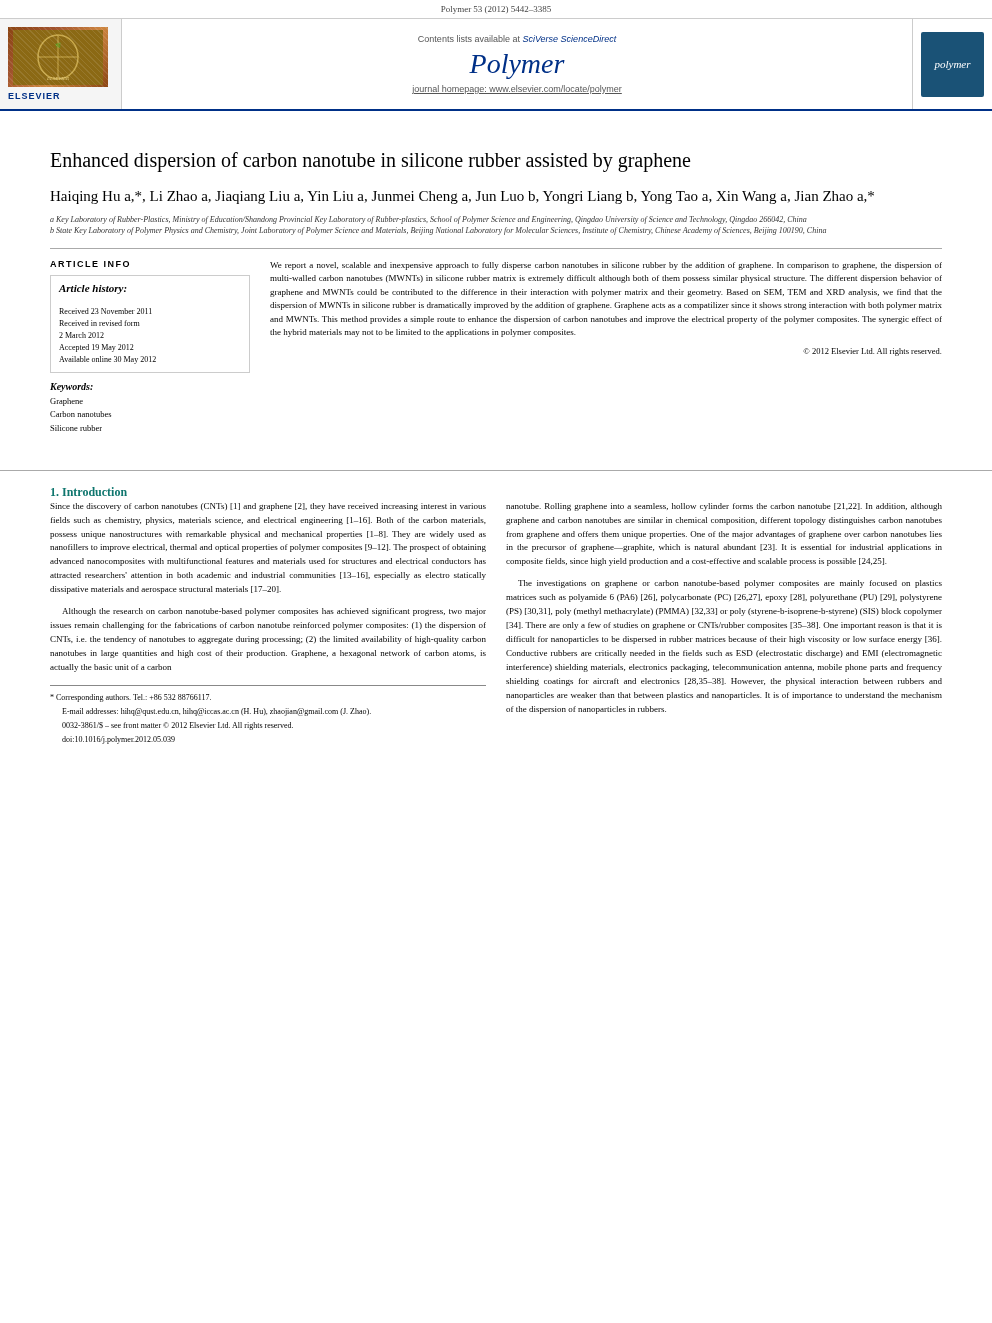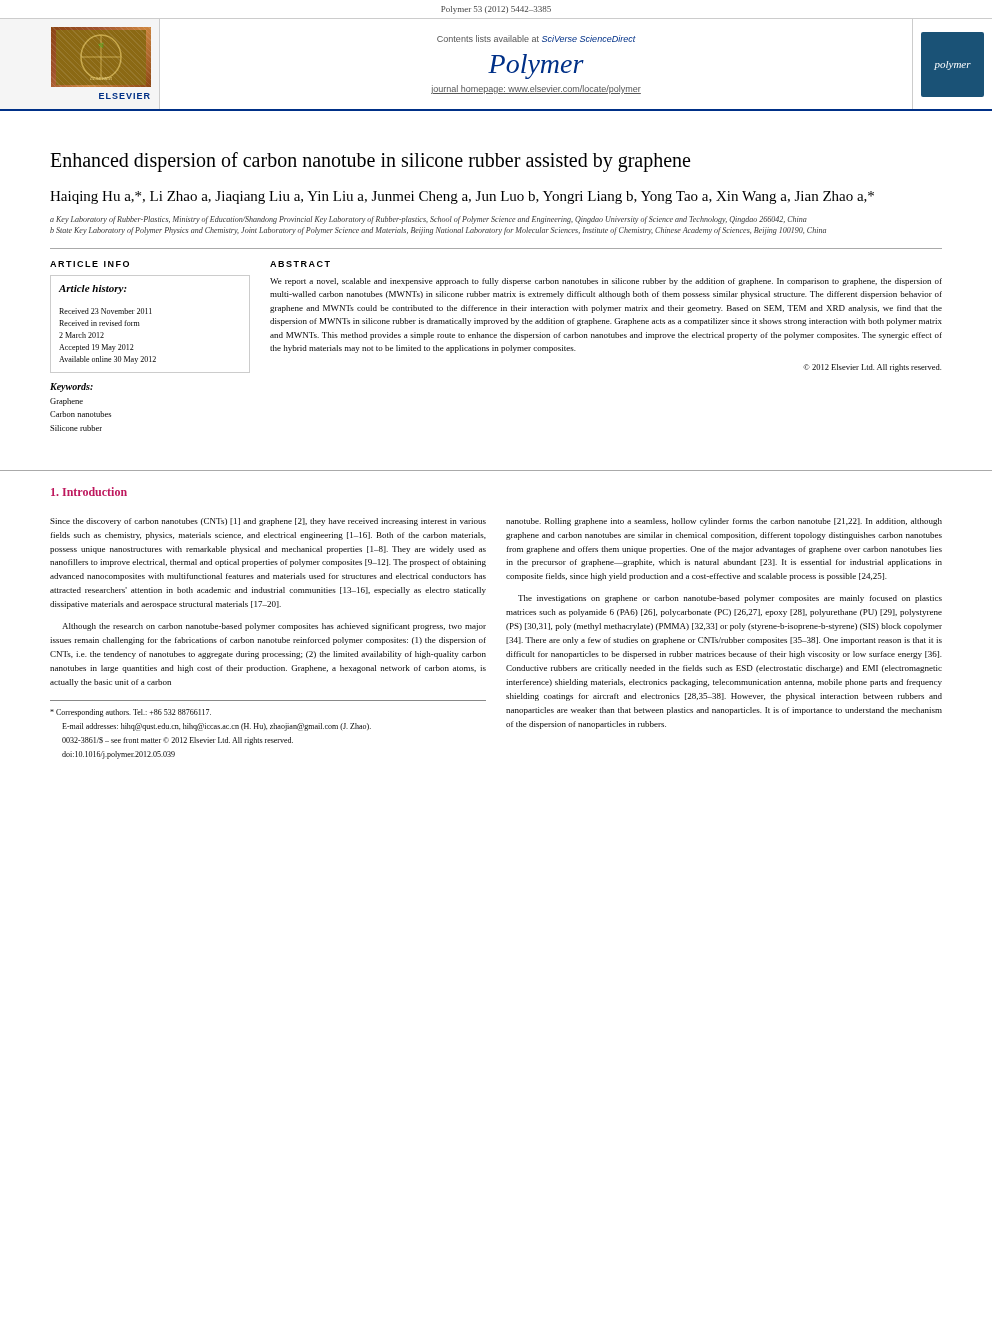--- a/index.html
+++ b/index.html
@@ -23,25 +23,25 @@
     }
 
     .journal-header {
       display: flex;
       align-items: stretch;
       border-bottom: 2px solid #003087;
       padding: 0;
     }
 
     .elsevier-logo {
-      width: 160px;
+      width: 122px;
       background: #f5f5f5;
       display: flex;
       flex-direction: column;
-      align-items: flex-end;
+      align-items: flex-start;
       justify-content: center;
       padding: 8px;
       border-right: 1px solid #ccc;
     }
 
     .logo-box {
       width: 100px;
       height: 60px;
       background: linear-gradient(135deg, #8B4513 0%, #A0522D 30%, #CD853F 60%, #8B4513 100%);
       display: flex;
@@ -246,22 +246,22 @@
       margin: 14px 0;
     }
 
     .body-content {
       padding: 0 50px 20px;
     }
 
     .section-title {
       font-size: 12px;
       font-weight: bold;
-      margin-bottom: 15px;
-      color: #be185d;
+      margin-bottom: 0;
+      color: #0f766e;
     }
 
     .body-two-col {
       display: flex;
       gap: 20px;
     }
 
     .body-col {
       flex: 1;
       font-size: 9px;
@@ -354,21 +354,20 @@
       </div>
       <div class="keywords-box">
         <h4>Keywords:</h4>
         <p>Graphene</p>
         <p>Carbon nanotubes</p>
         <p>Silicone rubber</p>
       </div>
     </div>
 
     <div class="abstract-col">
-      <h3>ABSTRACT</h3>
       <p class="abstract-text">We report a novel, scalable and inexpensive approach to fully disperse carbon nanotubes in silicone rubber by the addition of graphene. In comparison to graphene, the dispersion of multi-walled carbon nanotubes (MWNTs) in silicone rubber matrix is extremely difficult although both of them possess similar physical structure. The different dispersion behavior of graphene and MWNTs could be contributed to the difference in their interaction with polymer matrix and their geometry. Based on SEM, TEM and XRD analysis, we find that the dispersion of MWNTs in silicone rubber is dramatically improved by the addition of graphene. Graphene acts as a compatilizer since it shows strong interaction with both polymer matrix and MWNTs. This method provides a simple route to enhance the dispersion of carbon nanotubes and improve the electrical property of the polymer composites. The synergic effect of the hybrid materials may not to be limited to the applications in polymer composites.</p>
       <p class="copyright">© 2012 Elsevier Ltd. All rights reserved.</p>
     </div>
   </div>
 </div>
 
 <hr class="divider">
 
 <div class="body-content">
   <div class="section-title">

